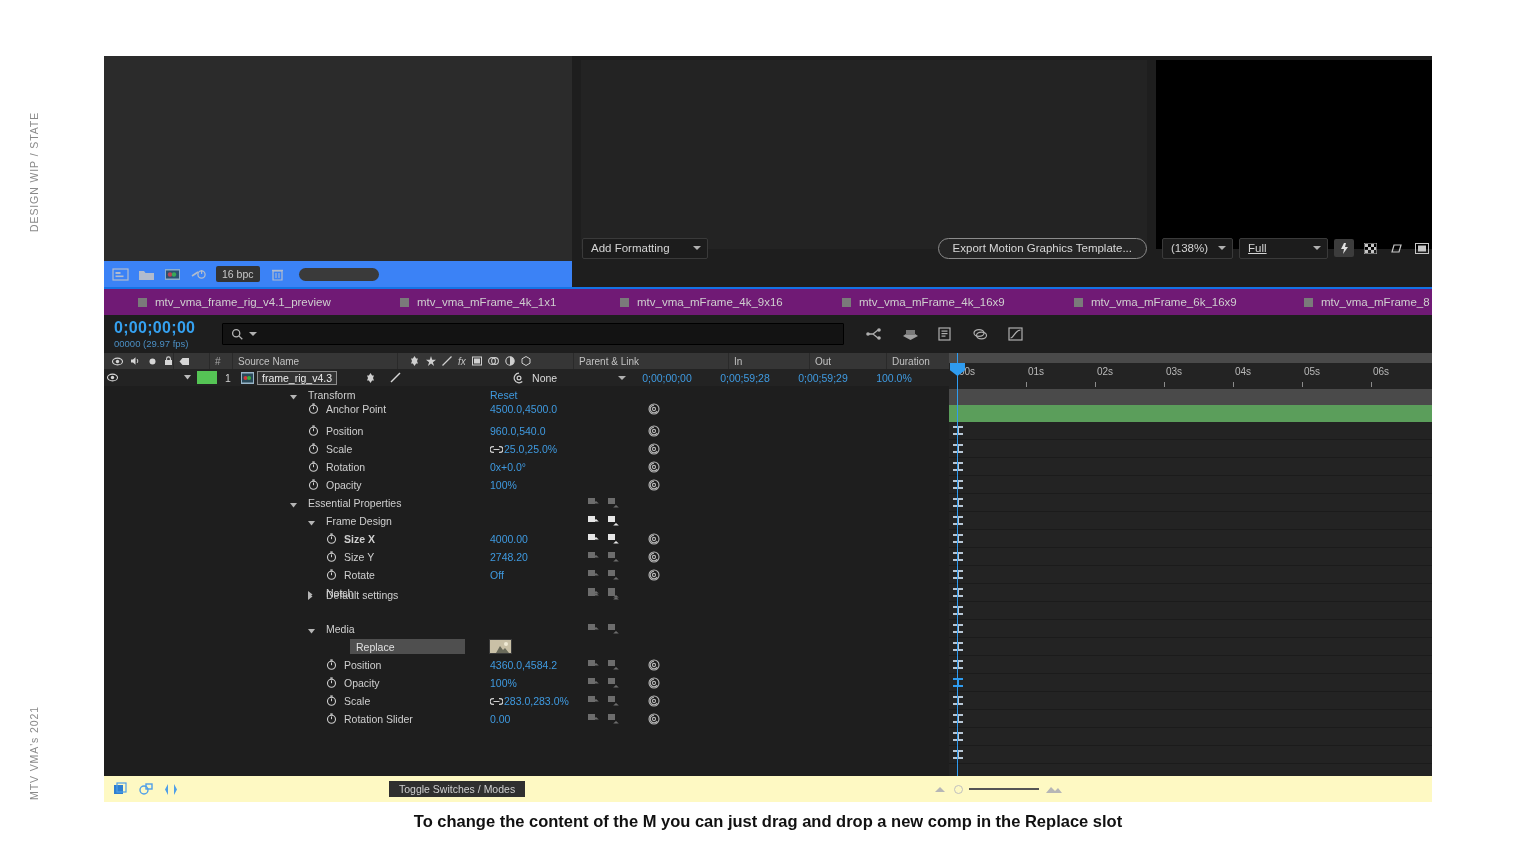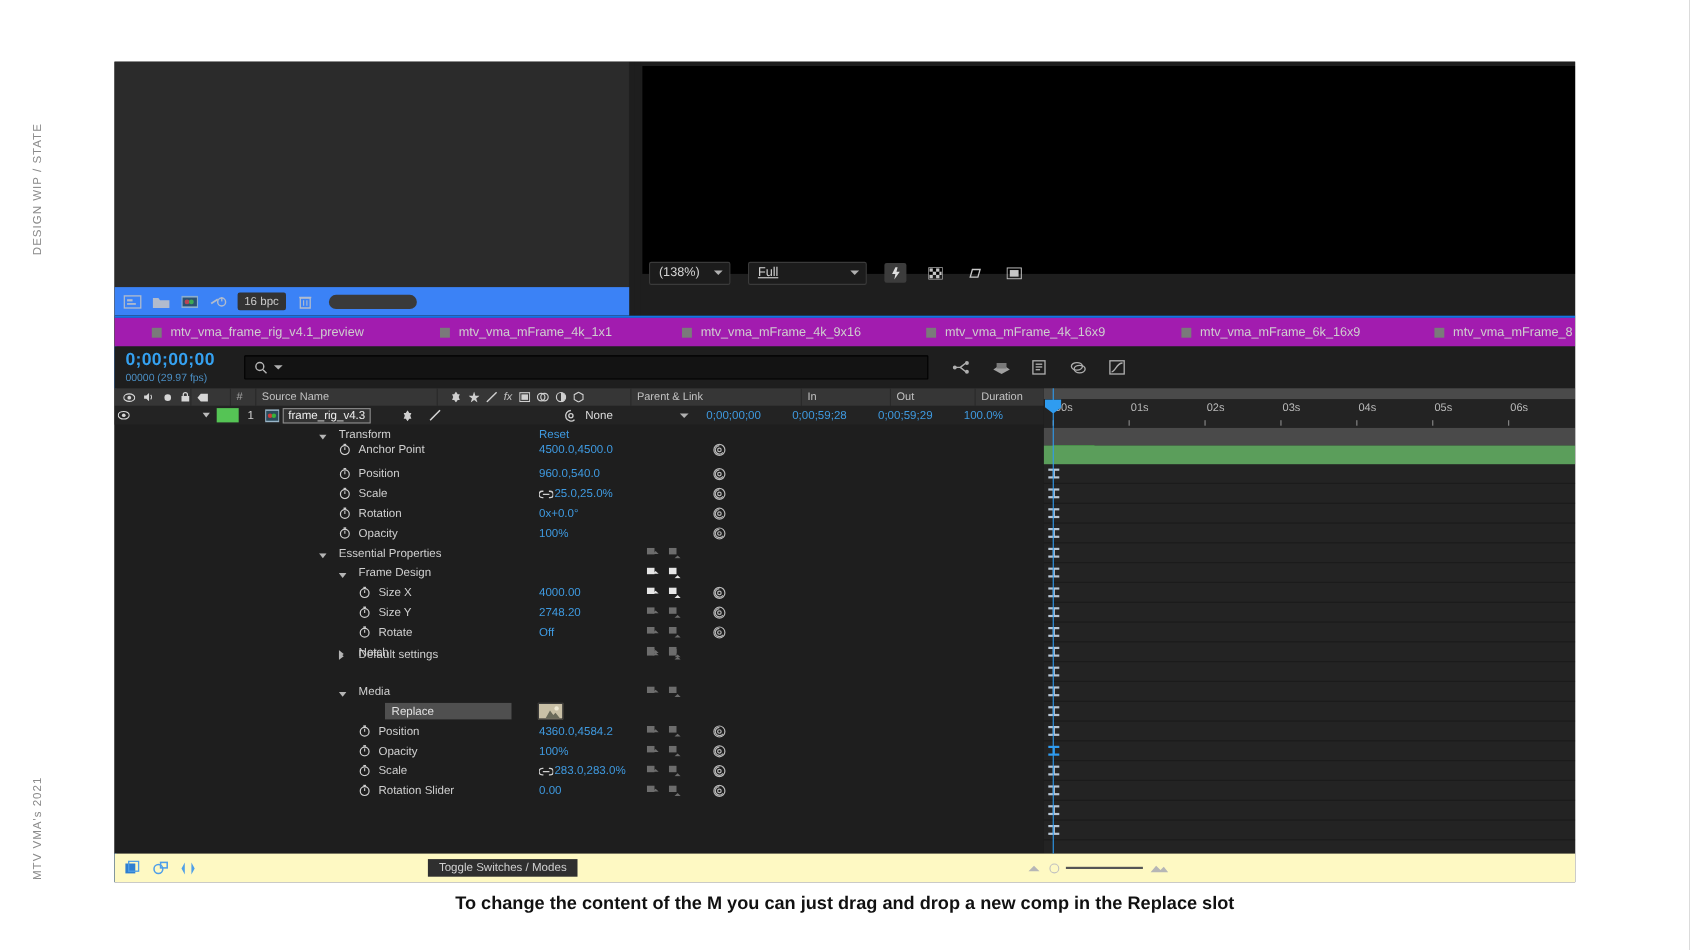--- a/index.html
+++ b/index.html
@@ -68,36 +68,36 @@
     color: #d8d8d8; font-size: 11.5px; padding: 0 14px;
     display: flex; align-items: center; background: #252525;
   }
   .chev { width: 0; height: 0; border-left: 4px solid transparent; border-right: 4px solid transparent; border-top: 4px solid #b0b0b0; }
 
   
   #viewer-panel { flex: 1; background: #1e1e1e; position: relative; }
   #viewer-canvas { position: absolute; left: 2px; top: 4px; right: 0; height: 189px; background: #000; }
   #viewer-controls {
     position: absolute; left: 0; right: 0; bottom: 26px; height: 26px;
-    display: flex; align-items: center; gap: 16px; padding-left: 8px;
+    display: flex; align-items: center; gap: 6px; padding-left: 8px;
   }
   #viewer-zoom { width: 74px; }
   #viewer-quality { width: 108px; text-decoration: underline; }
   .vc-icon {
     width: 20px; height: 18px; border-radius: 2px;
     display: flex; align-items: center; justify-content: center; flex: none;
   }
   .vc-icon.active { background: #3c3c3c; }
 
   
   #timeline { position: absolute; left: 0; top: 231px; width: 1328px; height: 515px; background: #1e1e1e; }
   #tl-top-border { position: absolute; left: 0; top: 0; width: 100%; height: 2px; background: #1473e6; }
 
   
-  #comp-tabs { position: absolute; left: 0; top: 2px; height: 26px; width: 100%; background: #a21caf; display: flex; align-items: center; }
+  #comp-tabs { position: absolute; left: 0; top: 2px; height: 26px; width: 100%; background: #701a75; display: flex; align-items: center; }
   .comp-tab { display: flex; align-items: center; gap: 8px; height: 26px; padding: 0 10px; flex: none; }
   .tab-sq { width: 9px; height: 9px; background: #7a7a7a; flex: none; }
   .comp-tab span { color: #cfcfcf; font-size: 11.5px; white-space: nowrap; }
 
   
   #tl-toolbar { position: absolute; left: 0; top: 28px; height: 38px; width: 100%; background: #1e1e1e; display: flex; align-items: center; }
   #tl-left-accent { position: absolute; left: 0; top: 28px; width: 2px; height: 38px; background: #1473e6; }
   #timecode-box { width: 118px; padding-left: 10px; flex: none; }
   #timecode-main { color: #35a1f0; font-size: 16px; font-weight: bold; letter-spacing: .3px; }
   #timecode-sub { color: #4b8fc4; font-size: 9.5px; margin-top: 1px; }
@@ -124,21 +124,21 @@
   
   #props { position: absolute; left: 0; top: 99px; width: 845px; }
   .prow { height: 18px; display: flex; align-items: center; position: relative; font-size: 10.5px; color: #cfcfcf; padding-left: 36px; }
   .prow .pname { position: absolute; }
   .prow .pval { position: absolute; left: 386px; color: #3f9ae0; }
   .prow .pstop { position: absolute; width: 11px; height: 11px; }
   .twirl { position: absolute; color: #b5b5b5; font-size: 9px; }
   .eicons { position: absolute; display: flex; gap: 9px; }
   .eicon { width: 11px; height: 10px; }
   .stopwatch-col { position: absolute; left: 544px; width: 12px; height: 12px; }
-  .bold { font-weight: normal; }
+  .bold { font-weight: bold; }
   .linkicon { position: absolute; left: 386px; width: 13px; height: 9px; }
   #replace-chip {
     position: absolute; background: #4f4f4f; height: 15px; width: 115px;
     display: flex; align-items: center; padding-left: 6px; color: #e0e0e0; font-size: 10.5px;
   }
   #replace-thumb {
     position: absolute; width: 23px; height: 15px; background: #9a9276;
     border: 1px solid #3a3a3a; overflow: hidden;
   }
 
@@ -227,20 +227,32 @@
             <path d="M4 4h9v9H4z" fill="none" stroke="#c6c6c6" stroke-width="1.2"></path>
             <path d="M3 3.5h11" stroke="#c6c6c6" stroke-width="1.4"></path>
             <path d="M7 6v5M10 6v5" stroke="#c6c6c6" stroke-width="1"></path>
           </svg>
           <div id="proj-blob"></div>
         </div>
       </div>
 
       <div class="panel-sep"></div>
 
+      <div id="eg-panel">
+        <div id="eg-canvas"></div>
+        <div id="eg-controls">
+          <div class="ae-select" id="add-formatting">
+            <span>Add Formatting</span>
+            <span class="chev"></span>
+          </div>
+          <div id="export-mgt-btn">
+            <span>Export Motion Graphics Template...</span>
+          </div>
+        </div>
+      </div>
 
       <div class="panel-sep"></div>
 
       <div id="viewer-panel">
         <div id="viewer-canvas"></div>
         <div id="viewer-controls">
           <div class="ae-select" id="viewer-zoom">
             <span>(138%)</span>
             <span class="chev"></span>
           </div>

